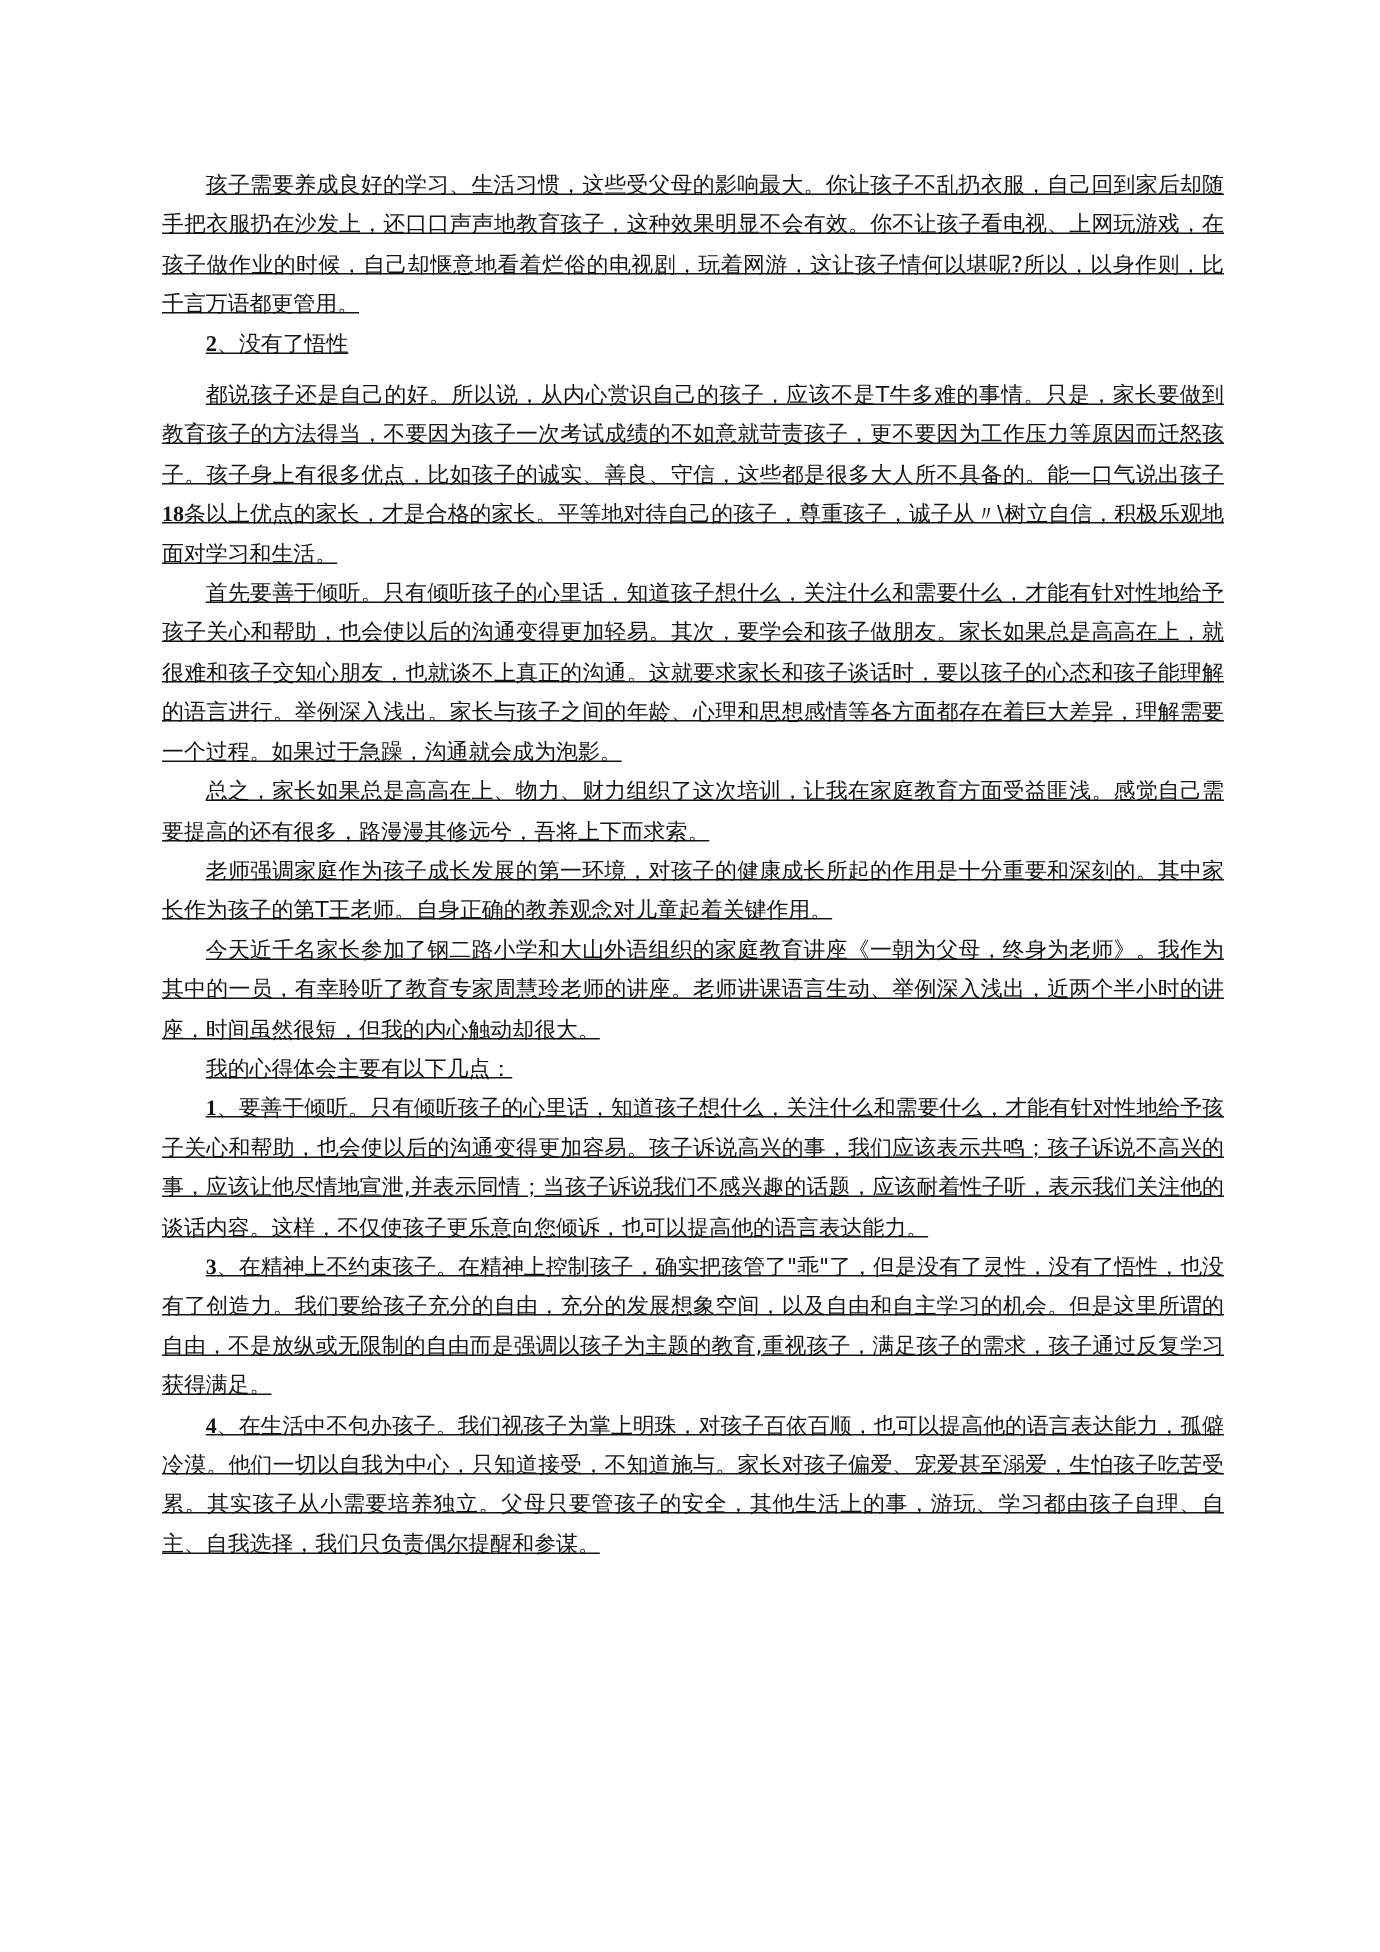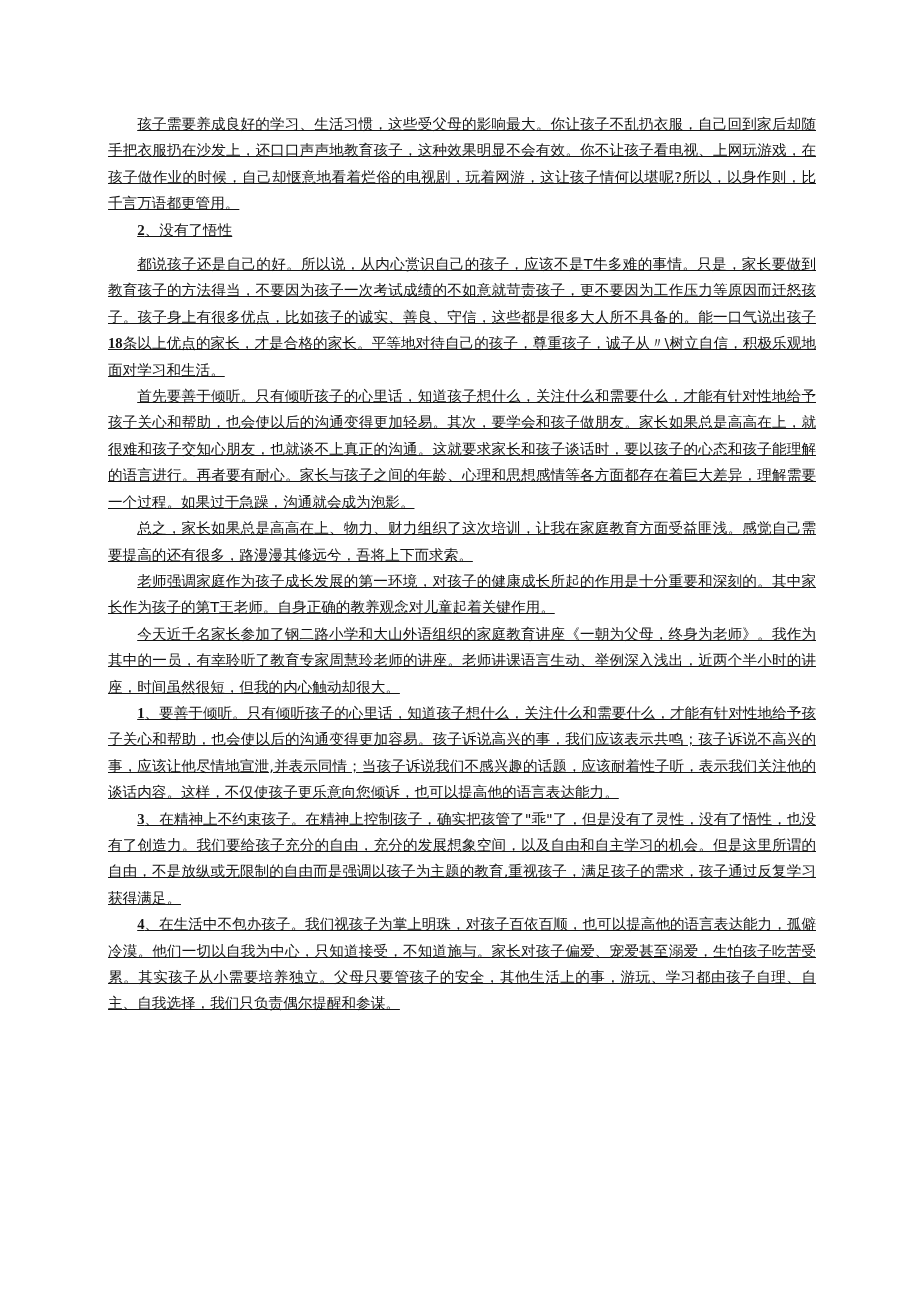--- a/index.html
+++ b/index.html
@@ -50,28 +50,29 @@
 
 <div class="page">
 
   <p class="para">孩子需要养成良好的学习、生活习惯，这些受父母的影响最大。你让孩子不乱扔衣服，自己回到家后却随手把衣服扔在沙发上，还口口声声地教育孩子，这种效果明显不会有效。你不让孩子看电视、上网玩游戏，在孩子做作业的时候，自己却惬意地看着烂俗的电视剧，玩着网游，这让孩子情何以堪呢?所以，以身作则，比千言万语都更管用。</p>
 
   <p class="para heading"><span class="num">2</span><span>、没有了悟性</span></p>
 
   <p class="para"><span>都说孩子还是自己的好。所以说，从内心赏识自己的孩子，应该不是T牛多难的事情。只是，家长要做到教育孩子的方法得当，不要因为孩子一次考试成绩的不如意就苛责孩子，更不要因为工作压力等原因而迁怒孩子。孩子身上有很多优点，比如孩子的诚实、善良、守信，这些都是很多大人所不具备的。能一口气说出孩子</span><span class="lead-num">18</span><span>条以上优点的家长，才是合格的家长。平等地对待自己的孩子，尊重孩子，诚子从〃\树立自信，积极乐观地面对学习和生活。</span></p>
 
 
-  <p class="para">首先要善于倾听。只有倾听孩子的心里话，知道孩子想什么，关注什么和需要什么，才能有针对性地给予孩子关心和帮助，也会使以后的沟通变得更加轻易。其次，要学会和孩子做朋友。家长如果总是高高在上，就很难和孩子交知心朋友，也就谈不上真正的沟通。这就要求家长和孩子谈话时，要以孩子的心态和孩子能理解的语言进行。再者要有耐心。家长与孩子之间的年龄、心理和思想感情等各方面都存在着巨大差异，理解需要一个过程。如果过于急躁，沟通就会成为泡影。</p>
+  <p class="para">首先要善于倾听。只有倾听孩子的心里话，知道孩子想什么，关注什么和需要什么，才能有针对性地给予孩子关心和帮助，也会使以后的沟通变得更加轻易。其次，要学会和孩子做朋友。家长如果总是高高在上，就很难和孩子交知心朋友，也就谈不上真正的沟通。这就要求家长和孩子谈话时，要以孩子的心态和孩子能理解的语言进行。举例深入浅出。家长与孩子之间的年龄、心理和思想感情等各方面都存在着巨大差异，理解需要一个过程。如果过于急躁，沟通就会成为泡影。</p>
 
   <p class="para">总之，家长如果总是高高在上、物力、财力组织了这次培训，让我在家庭教育方面受益匪浅。感觉自己需要提高的还有很多，路漫漫其修远兮，吾将上下而求索。</p>
 
   <p class="para">老师强调家庭作为孩子成长发展的第一环境，对孩子的健康成长所起的作用是十分重要和深刻的。其中家长作为孩子的第T王老师。自身正确的教养观念对儿童起着关键作用。</p>
 
   <p class="para">今天近千名家长参加了钢二路小学和大山外语组织的家庭教育讲座《一朝为父母，终身为老师》。我作为其中的一员，有幸聆听了教育专家周慧玲老师的讲座。老师讲课语言生动、举例深入浅出，近两个半小时的讲座，时间虽然很短，但我的内心触动却很大。</p>
 
+  <p class="para">我的心得体会主要有以下几点：</p>
 
   <p class="para"><span class="lead-num">1</span><span>、要善于倾听。只有倾听孩子的心里话，知道孩子想什么，关注什么和需要什么，才能有针对性地给予孩子关心和帮助，也会使以后的沟通变得更加容易。孩子诉说高兴的事，我们应该表示共鸣；孩子诉说不高兴的事，应该让他尽情地宣泄,并表示同情；当孩子诉说我们不感兴趣的话题，应该耐着性子听，表示我们关注他的谈话内容。这样，不仅使孩子更乐意向您倾诉，也可以提高他的语言表达能力。</span></p>
 
 
   <p class="para"><span class="lead-num">3</span><span>、在精神上不约束孩子。在精神上控制孩子，确实把孩管了"乖"了，但是没有了灵性，没有了悟性，也没有了创造力。我们要给孩子充分的自由，充分的发展想象空间，以及自由和自主学习的机会。但是这里所谓的自由，不是放纵或无限制的自由而是强调以孩子为主题的教育,重视孩子，满足孩子的需求，孩子通过反复学习获得满足。</span></p>
 
   <p class="para"><span class="lead-num">4</span><span>、在生活中不包办孩子。我们视孩子为掌上明珠，对孩子百依百顺，也可以提高他的语言表达能力，孤僻冷漠。他们一切以自我为中心，只知道接受，不知道施与。家长对孩子偏爱、宠爱甚至溺爱，生怕孩子吃苦受累。其实孩子从小需要培养独立。父母只要管孩子的安全，其他生活上的事，游玩、学习都由孩子自理、自主、自我选择，我们只负责偶尔提醒和参谋。</span></p>
 
 
 </div>

